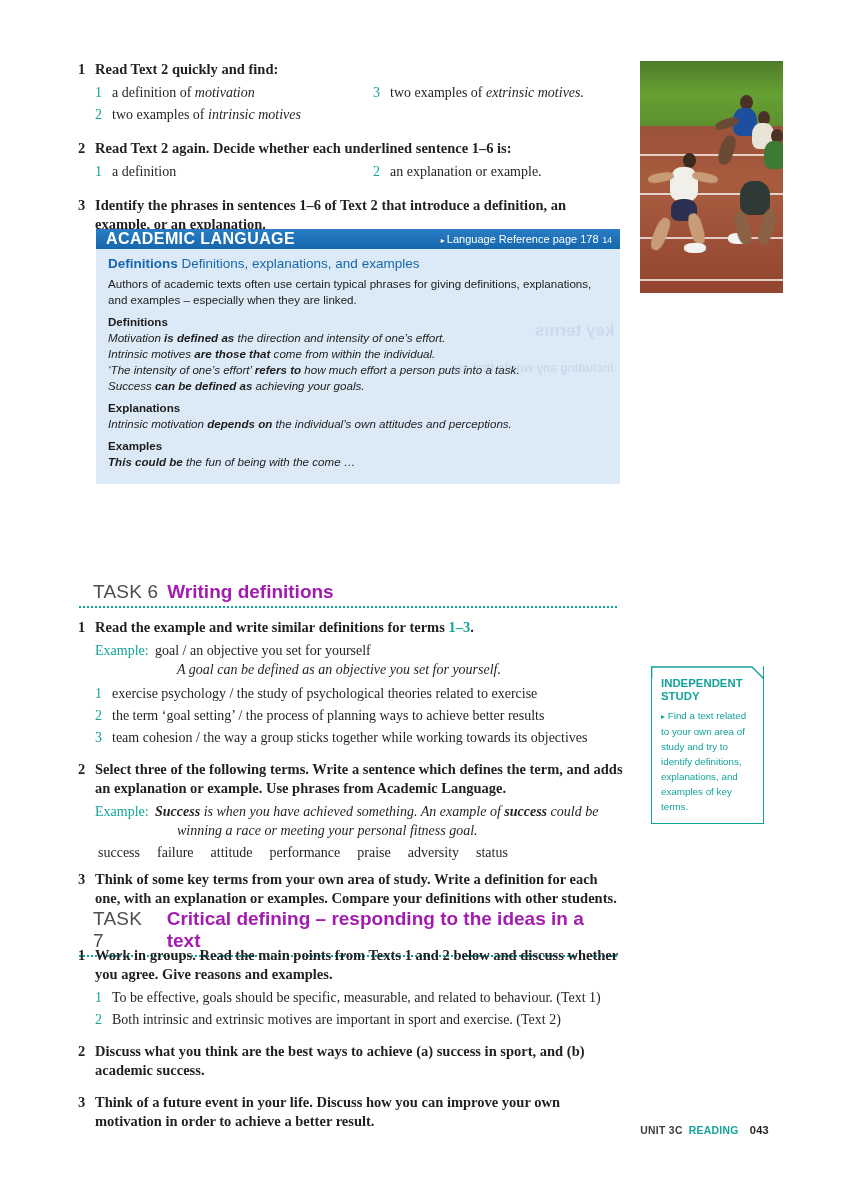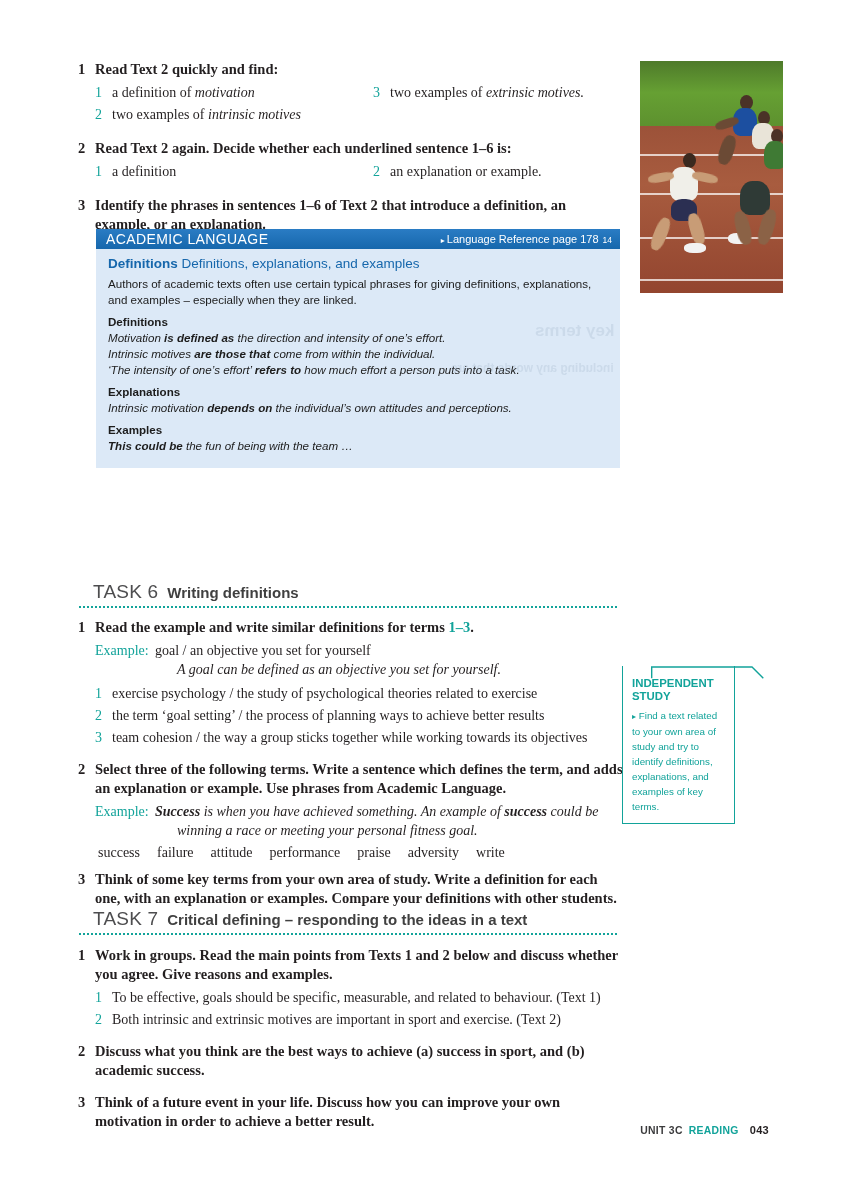--- a/index.html
+++ b/index.html
@@ -122,22 +122,22 @@
     height: 20px;
     background: linear-gradient(180deg, #2a7cc4 0%, #1667ac 100%);
     display: flex;
     align-items: center;
     justify-content: space-between;
     padding: 0 8px 0 10px;
     box-sizing: border-box;
   }
   #al-header .title {
     font-family: "Liberation Sans", sans-serif;
-    font-weight: normal;
-    font-size: 14px;
+    font-weight: bold;
+    font-size: 16px;
     letter-spacing: 0.4px;
     color: #ffffff;
   }
   #al-header .ref {
     font-family: "Liberation Sans", sans-serif;
     font-size: 11px;
     color: #ffffff;
     display: flex;
     align-items: baseline;
     gap: 4px;
@@ -207,22 +207,22 @@
   .task-head .tasklabel {
     font-family: "Liberation Sans", sans-serif;
     font-size: 19px;
     color: #4d4d4f;
     letter-spacing: 0.2px;
     margin-left: 15px;
   }
   .task-head .tasktitle {
     font-family: "Liberation Sans", sans-serif;
     font-weight: bold;
-    font-size: 15px;
-    color: #404040;
+    font-size: 19px;
+    color: #a21caf;
   }
   .task-head .dots {
     height: 2px;
     background-image: radial-gradient(circle, #12a39a 45%, rgba(0,0,0,0) 46%);
     background-size: 4px 2px;
     background-repeat: repeat-x;
   }
 
   
   .example-row {
@@ -252,21 +252,21 @@
     font-size: 14px;
     color: #231f20;
     margin: 5px 0 9px 0;
     padding-left: 3px;
   }
   .terms-row span { margin-right: 17px; }
 
   
   #independent-study {
     position: absolute;
-    left: 622px;
+    left: 651px;
     top: 666px;
     width: 113px;
     padding: 8px 9px 9px 9px;
     box-sizing: border-box;
     border: 1.4px solid #12a39a;
     border-top: none;
     -webkit-clip-path: polygon(0 0, 100% 0, 100% 100%, 0 100%);
   }
   #is-topborder {
     position: absolute;
@@ -426,28 +426,29 @@
       <div class="al-h2">
         <span class="strong">Definitions</span>
         <span>Definitions, explanations, and examples</span>
       </div>
       <div class="al-p">Authors of academic texts often use certain typical phrases for giving definitions, explanations, and examples – especially when they are linked.</div>
 
       <div class="al-cat">Definitions</div>
       <div class="al-line"><span>Motivation </span><b>is defined as</b><span> the direction and intensity of one’s effort.</span></div>
       <div class="al-line"><span>Intrinsic motives </span><b>are those that</b><span> come from within the individual.</span></div>
       <div class="al-line"><span>‘The intensity of one’s effort’ </span><b>refers to</b><span> how much effort a person puts into a task.</span></div>
+      <div class="al-line"><span>Success </span><b>can be defined as</b><span> achieving your goals.</span></div>
 
       <div class="al-gap"></div>
       <div class="al-cat">Explanations</div>
       <div class="al-line"><span>Intrinsic motivation </span><b>depends on</b><span> the individual’s own attitudes and perceptions.</span></div>
 
       <div class="al-gap"></div>
       <div class="al-cat">Examples</div>
-      <div class="al-line"><b>This could be</b><span> the fun of being with the team …</span></div>
+      <div class="al-line"><b>This could be</b><span> the fun of being with the come …</span></div>
     </div>
   </div>
 
   <div class="task-head" style="left:78px;top:581px;">
     <div class="line1">
       <span class="tasklabel">TASK 6</span>
       <span class="tasktitle">Writing definitions</span>
     </div>
     <div class="dots"></div>
   </div>
@@ -486,21 +487,21 @@
     </div>
     <div style="padding-left:17px;">
       <div class="example-row">
         <div class="example-label">Example:</div>
         <div class="example-text i">
           <b>Success</b><span> is when you have achieved something. An example of </span><b>success</b><span> could be</span>
           <span class="l2">winning a race or meeting your personal fitness goal.</span>
         </div>
       </div>
       <div class="terms-row">
-        <span>success</span><span>failure</span><span>attitude</span><span>performance</span><span>praise</span><span>adversity</span><span>write</span>
+        <span>success</span><span>failure</span><span>attitude</span><span>performance</span><span>praise</span><span>adversity</span><span>status</span>
       </div>
     </div>
 
     <div class="ex-item" style="margin-top:4px;">
       <div class="ex-num">3</div>
       <div class="ex-body">Think of some key terms from your own area of study. Write a definition for each one, with an explanation or examples. Compare your definitions with other students.</div>
     </div>
   </div>
 
   <svg id="is-topborder" viewBox="0 0 113 13" preserveAspectRatio="none">

